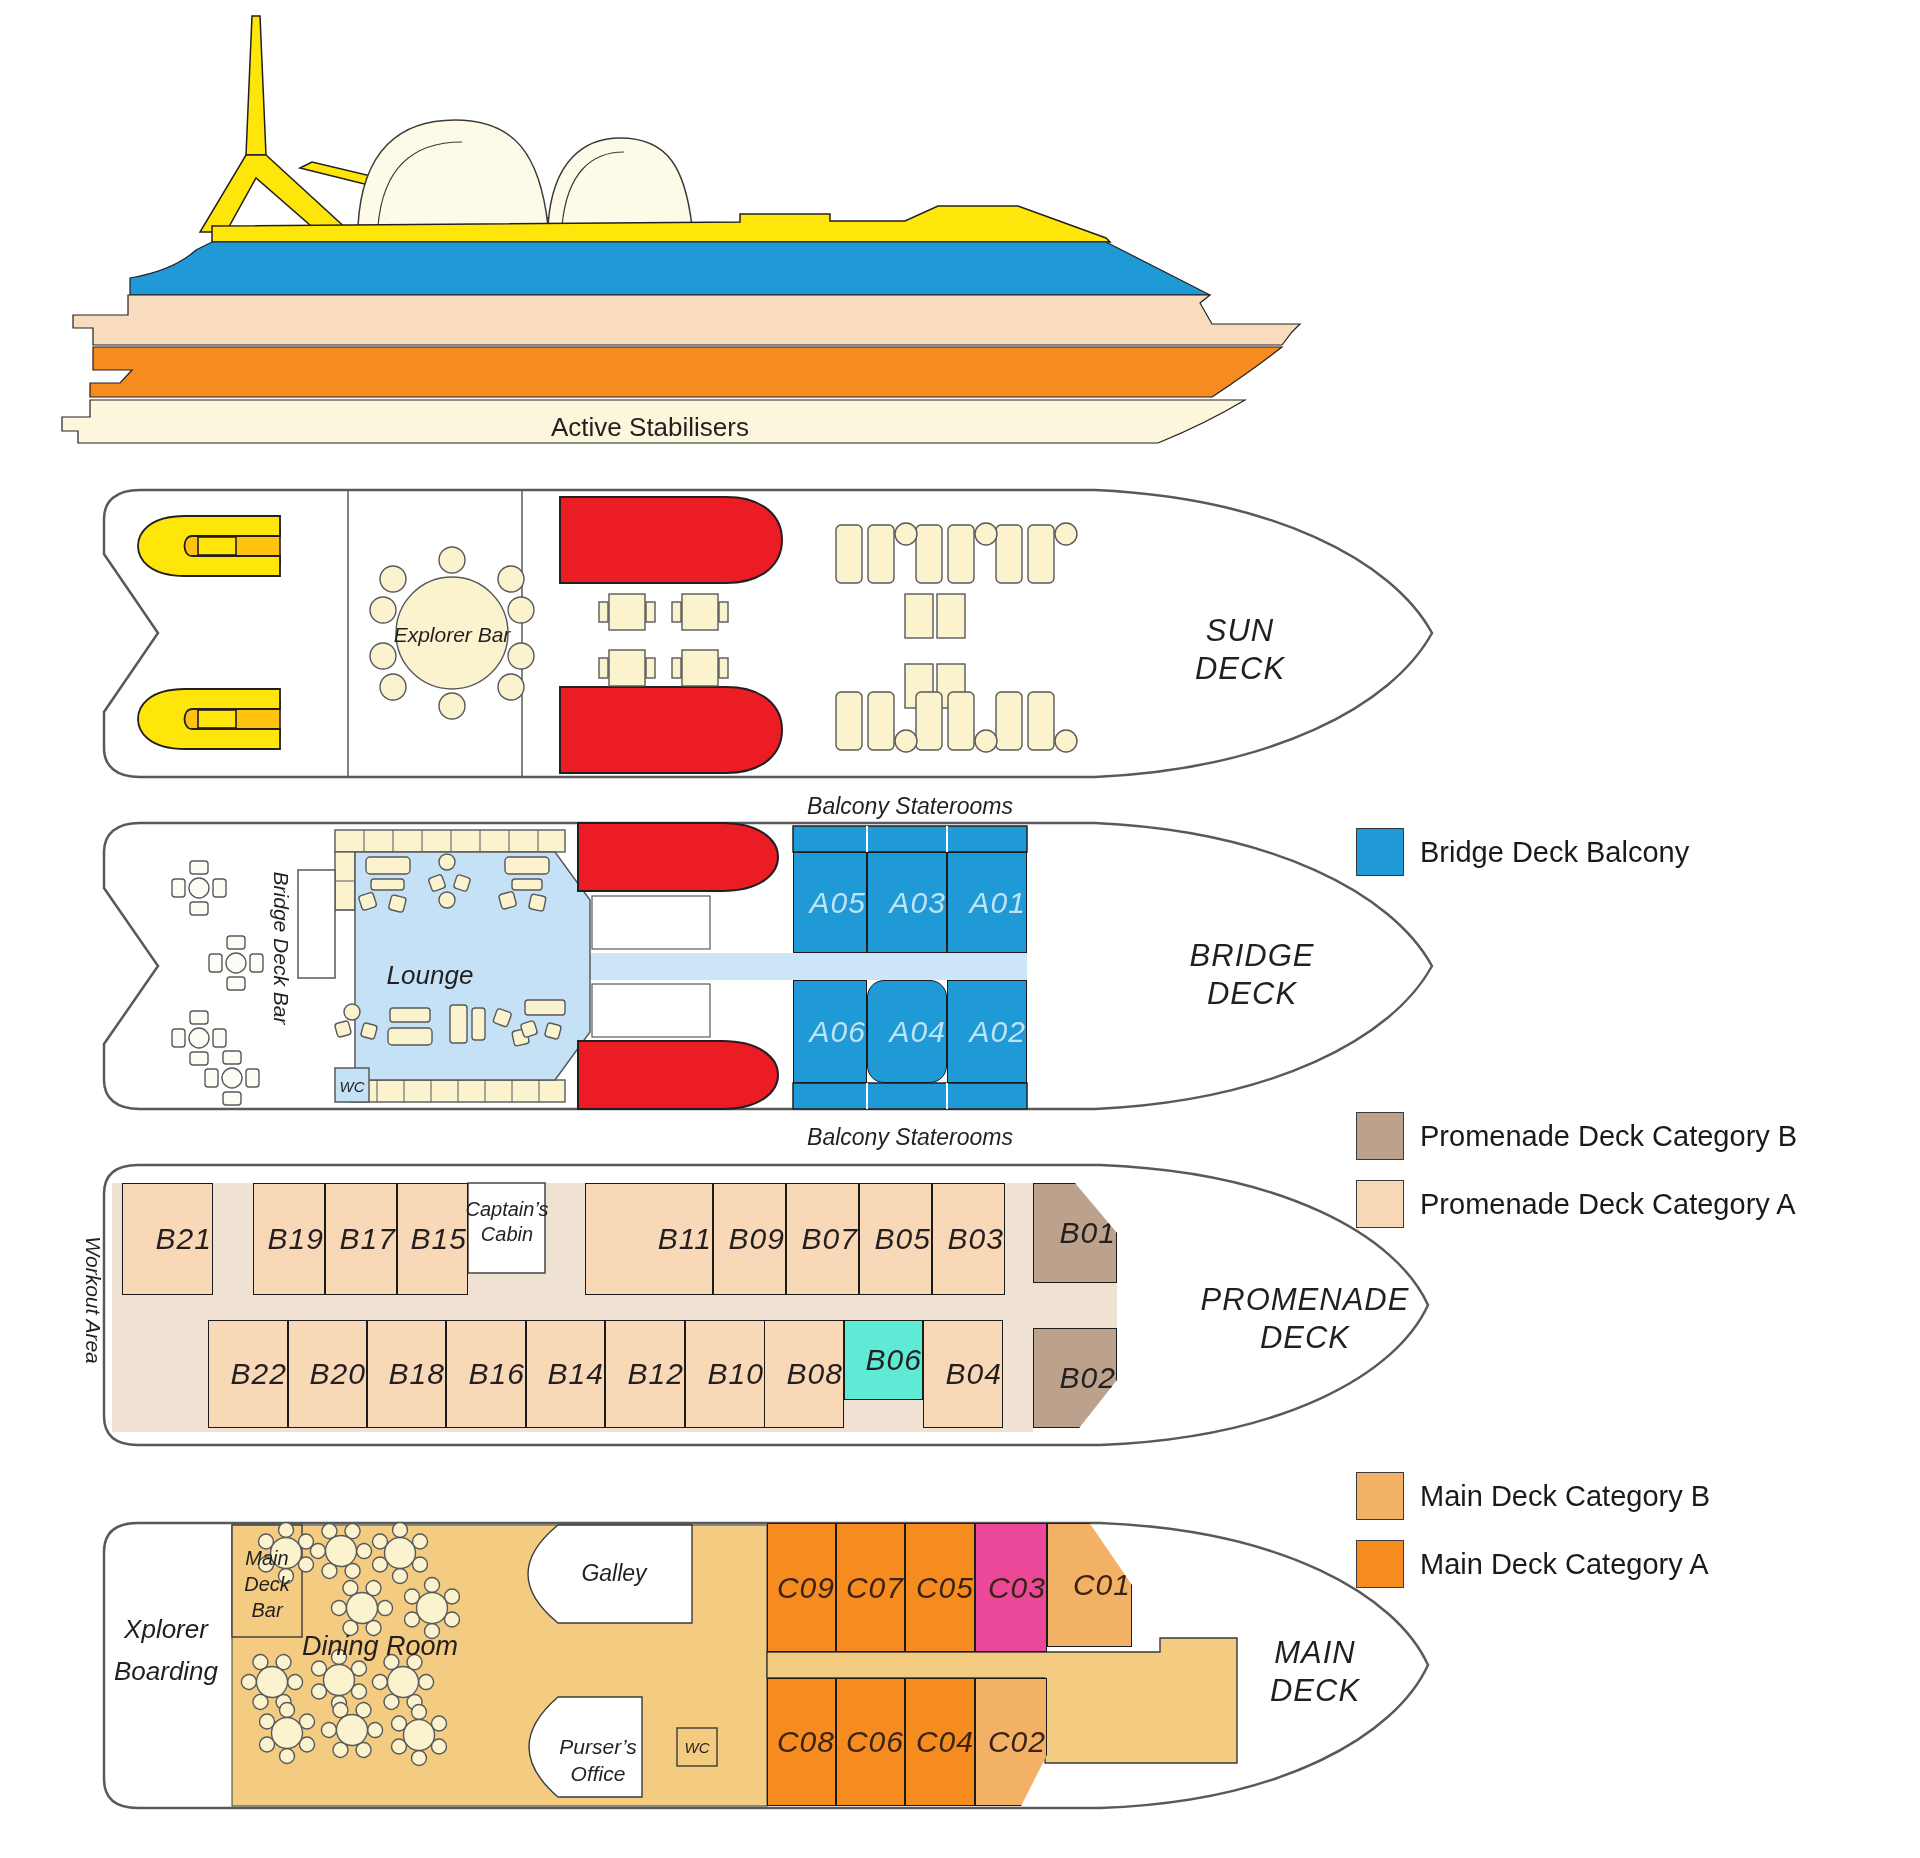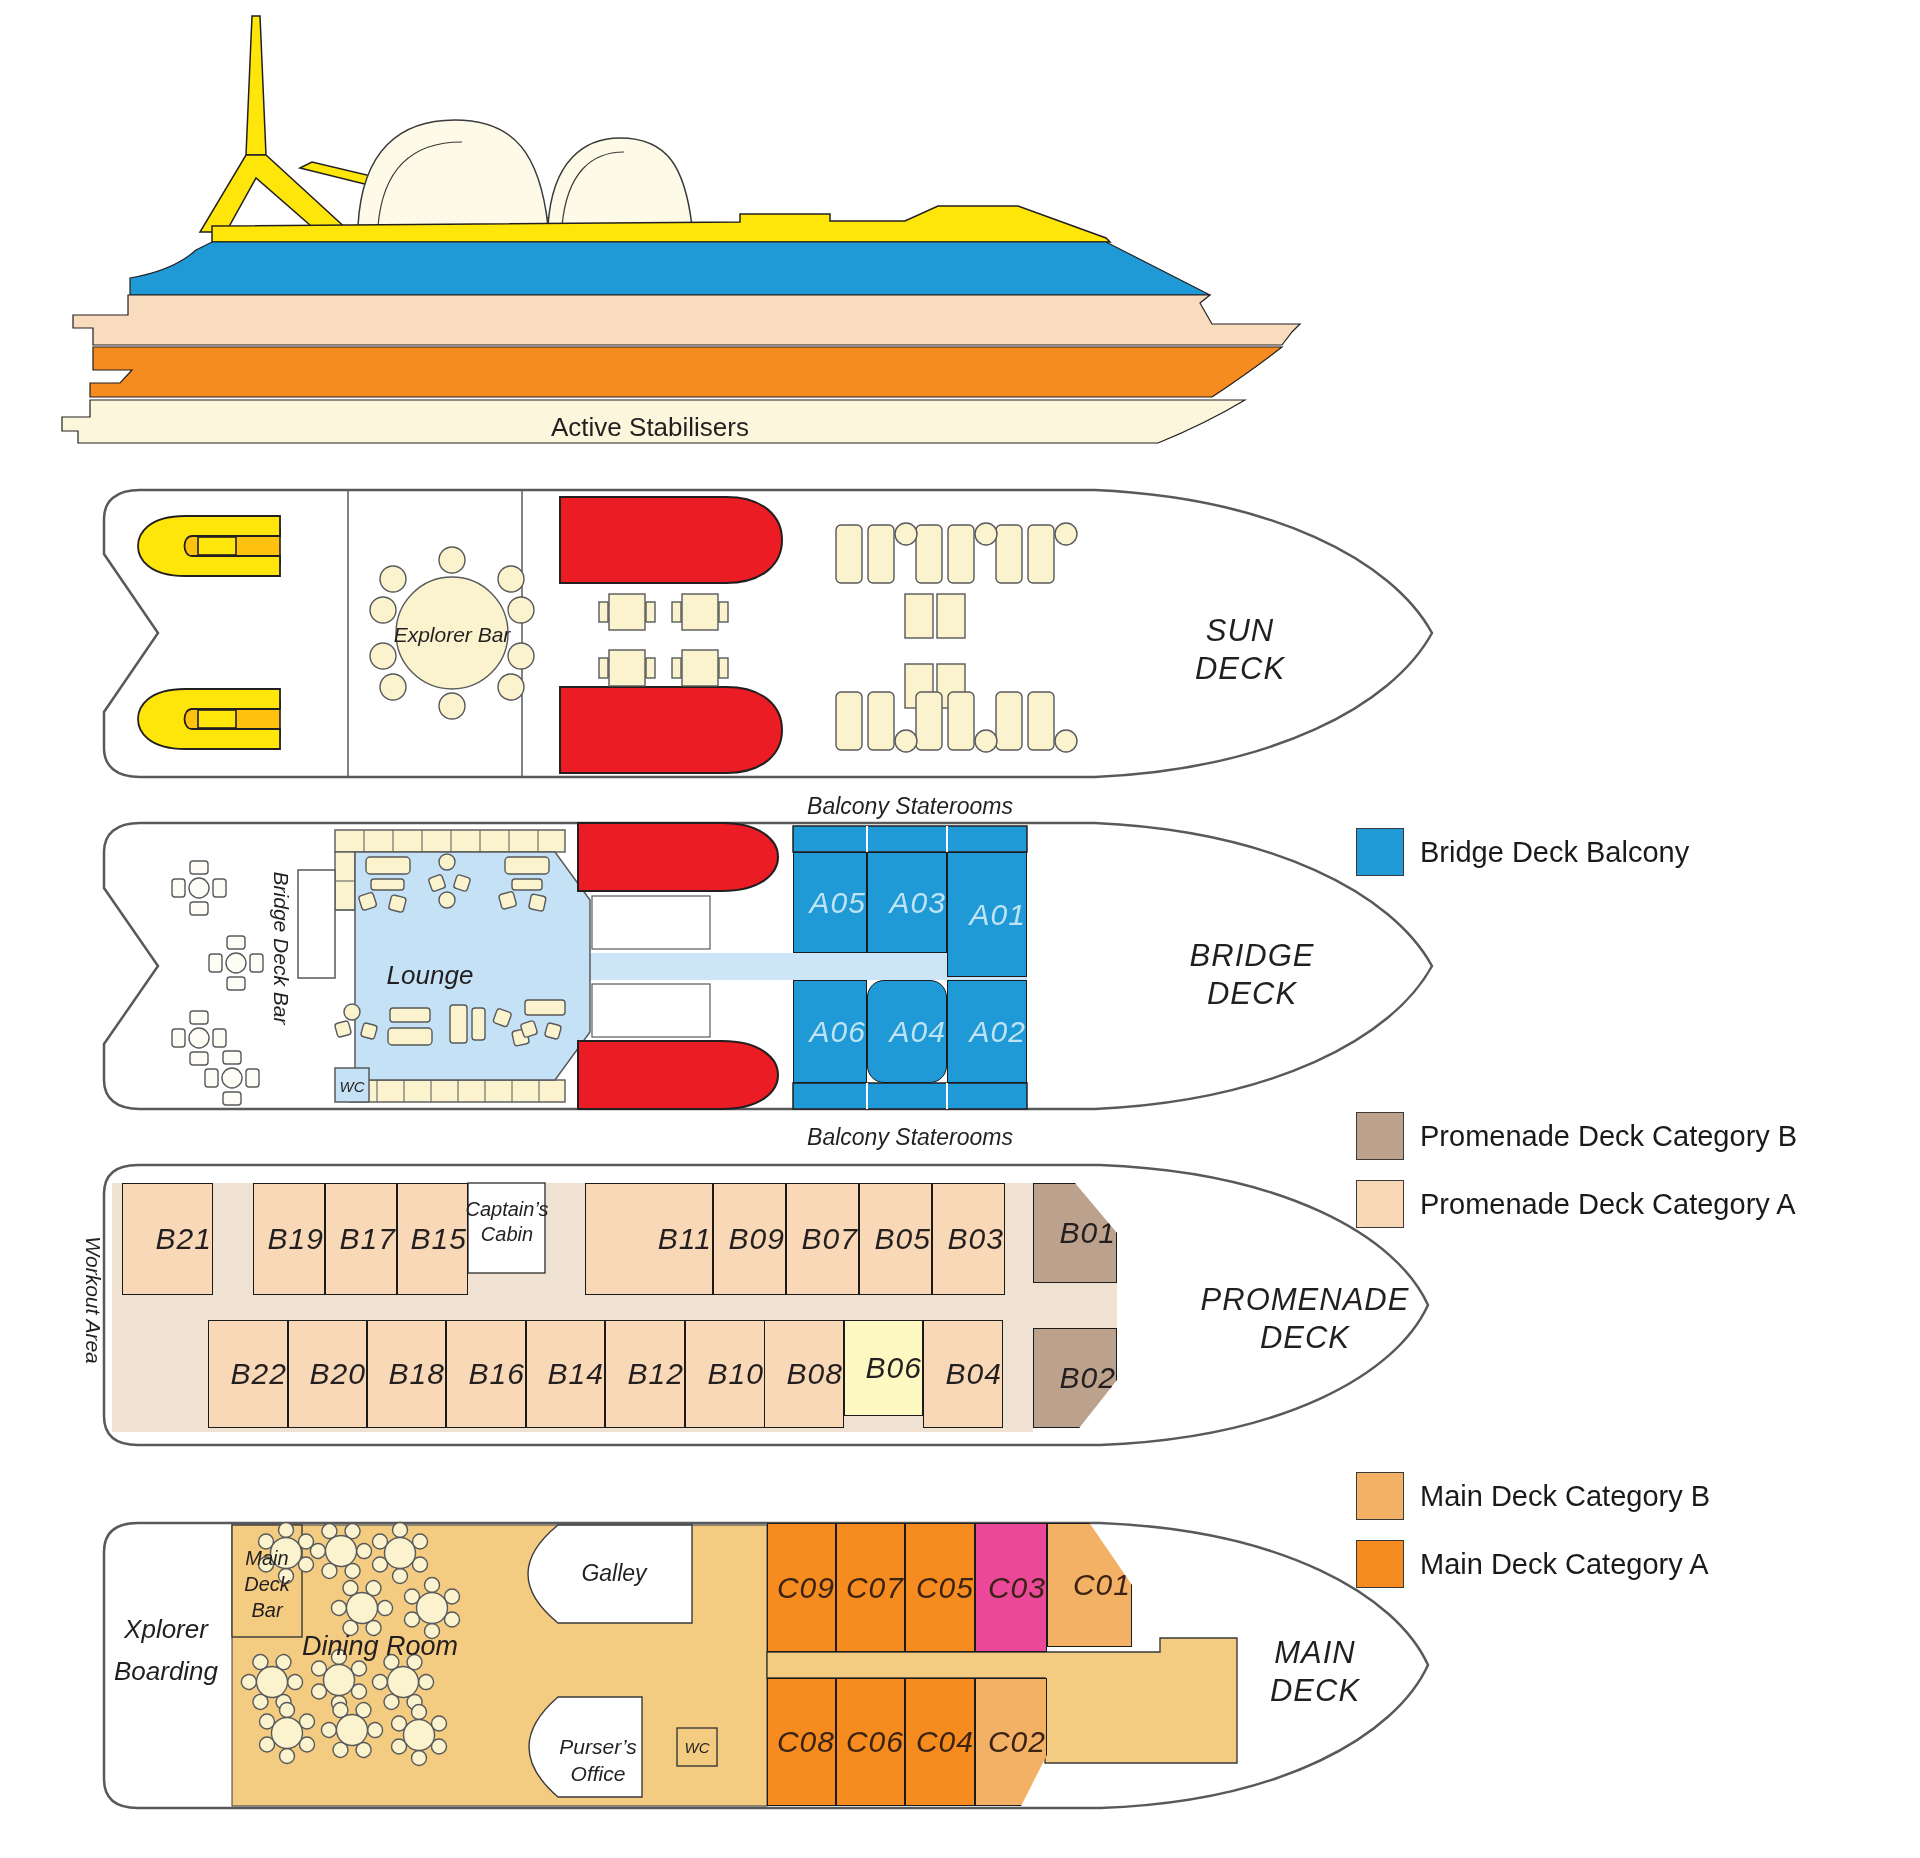--- a/index.html
+++ b/index.html
@@ -200,21 +200,21 @@
   </g>
 </svg>
 
 <div>
       <div class="cabin" style="left: 793px; top: 852px; width: 74px; height: 101px; background: rgb(31, 154, 214); color: rgb(190, 227, 245);">
         <span>A05</span>
       </div>
       <div class="cabin" style="left: 867px; top: 852px; width: 80px; height: 101px; background: rgb(31, 154, 214); color: rgb(190, 227, 245);">
         <span>A03</span>
       </div>
-      <div class="cabin" style="left: 947px; top: 852px; width: 80px; height: 125px; background: rgb(31, 154, 214); color: rgb(190, 227, 245); padding-left: 40px;">
+      <div class="cabin" style="left: 947px; top: 852px; width: 80px; height: 101px; background: rgb(31, 154, 214); color: rgb(190, 227, 245); padding-left: 40px;">
         <span>A01</span>
       </div>
       <div class="cabin" style="left: 793px; top: 980px; width: 74px; height: 103px; background: rgb(31, 154, 214); color: rgb(190, 227, 245);">
         <span>A06</span>
       </div>
       <div class="cabin" style="left: 867px; top: 980px; width: 80px; height: 103px; background: rgb(31, 154, 214); color: rgb(190, 227, 245); border-radius: 17px;">
         <span>A04</span>
       </div>
       <div class="cabin" style="left: 947px; top: 980px; width: 80px; height: 103px; background: rgb(31, 154, 214); color: rgb(190, 227, 245);">
         <span>A02</span>
@@ -266,21 +266,21 @@
       </div>
       <div class="cabin" style="left: 605px; top: 1320px; width: 80px; height: 108px; background: rgb(248, 216, 183); color: rgb(35, 31, 32);">
         <span>B12</span>
       </div>
       <div class="cabin" style="left: 685px; top: 1320px; width: 80px; height: 108px; background: rgb(248, 216, 183); color: rgb(35, 31, 32);">
         <span>B10</span>
       </div>
       <div class="cabin" style="left: 764px; top: 1320px; width: 80px; height: 108px; background: rgb(248, 216, 183); color: rgb(35, 31, 32);">
         <span>B08</span>
       </div>
-      <div class="cabin" style="left: 844px; top: 1320px; width: 79px; height: 96px; background: #fef9c3; color: rgb(35, 31, 32);">
+      <div class="cabin" style="left: 844px; top: 1320px; width: 79px; height: 80px; background: #5eead4; color: rgb(35, 31, 32);">
         <span>B06</span>
       </div>
       <div class="cabin" style="left: 923px; top: 1320px; width: 80px; height: 108px; background: rgb(248, 216, 183); color: rgb(35, 31, 32);">
         <span>B04</span>
       </div>
       <div class="cabin" style="left: 1033px; top: 1328px; width: 84px; height: 100px; background: rgb(188, 162, 140); color: rgb(35, 31, 32); clip-path: polygon(0px 0px, 100% 0px, 100% 52%, 55% 100%, 0px 100%);">
         <span>B02</span>
       </div>
       <div class="cabin" style="left: 767px; top: 1523px; width: 69px; height: 129px; background: rgb(246, 139, 31); color: rgb(59, 35, 20);">
         <span>C09</span>

